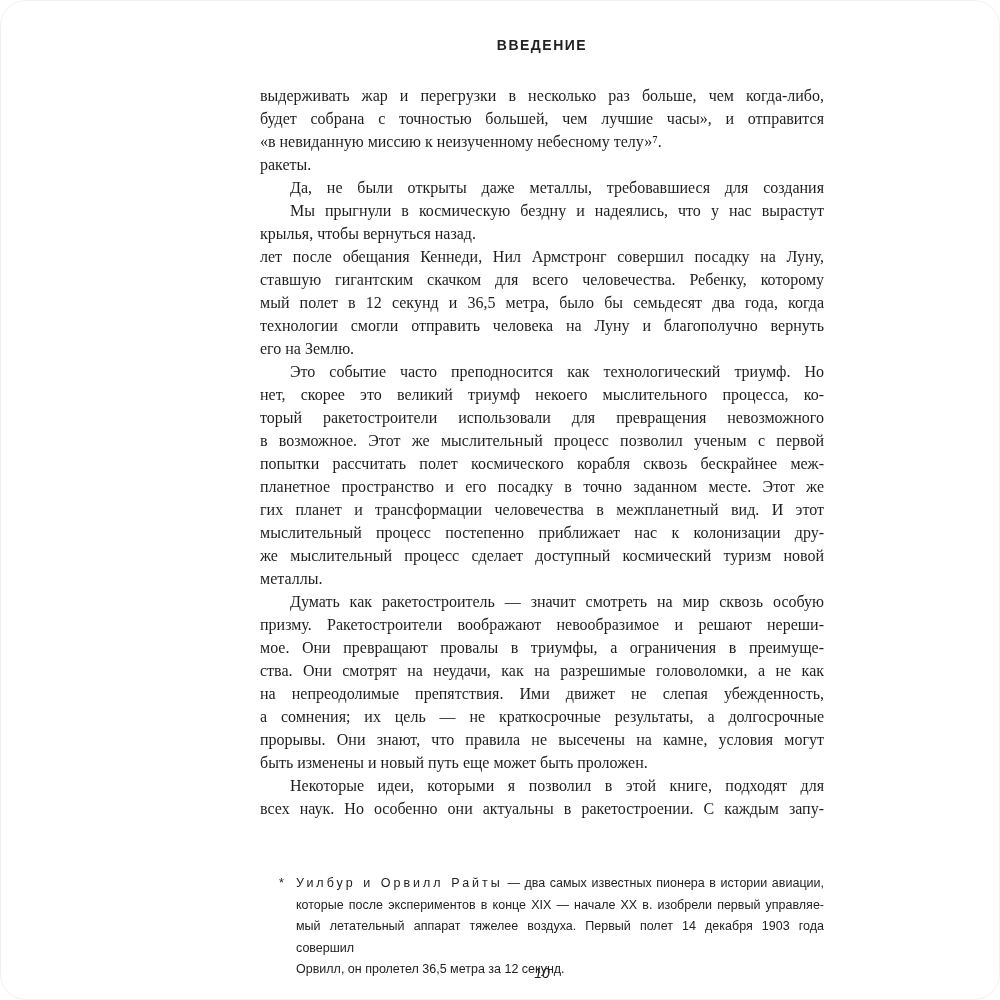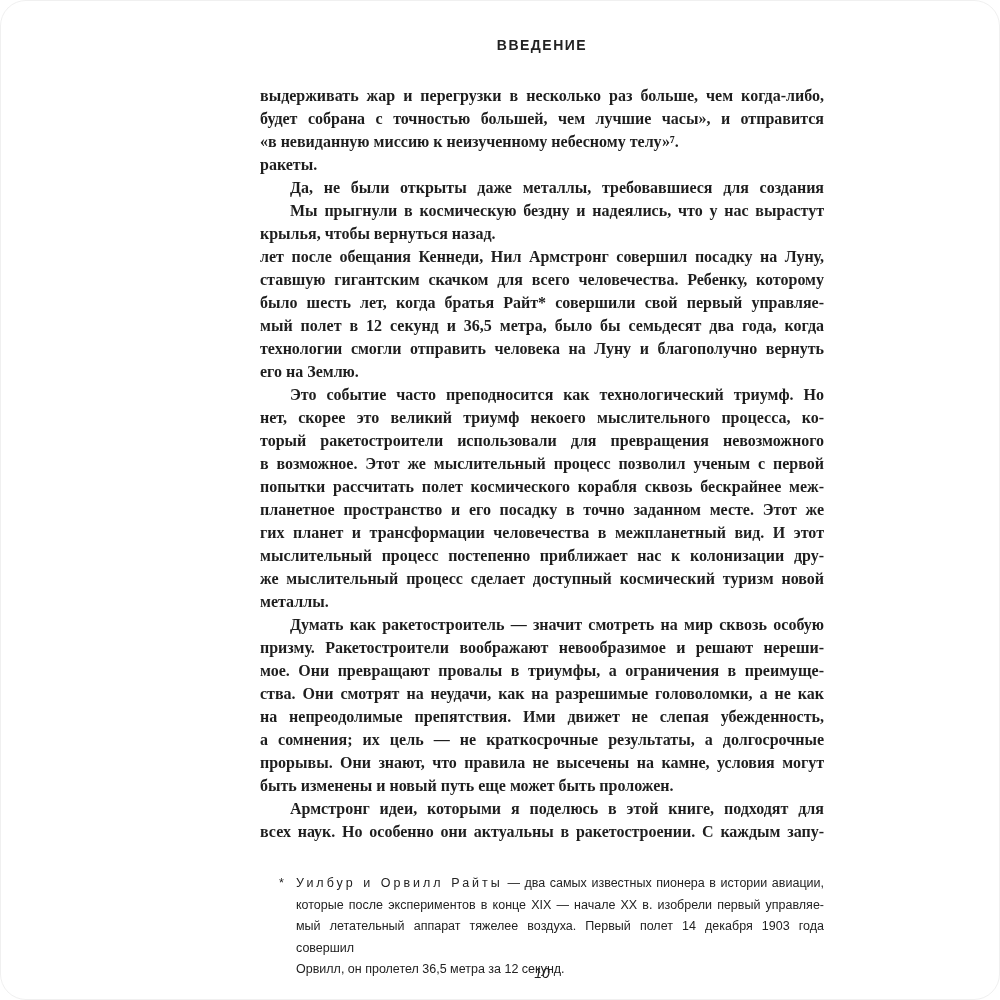--- a/index.html
+++ b/index.html
@@ -23,21 +23,20 @@
     letter-spacing:1.5px;
     color:#222;
   }
   .body-col{
     position:absolute;
     top:83px;left:259px;width:564px;
     font-family:"Liberation Serif","DejaVu Serif",serif;
     font-size:16px;
     line-height:23px;
     color:#1e1e1e;
-    font-weight:bold;
   }
   .line{
     text-align:justify;
     text-align-last:justify;
     white-space:normal;
   }
   .line.last{ text-align-last:left; }
   .line.indent{ text-indent:30px; }
   .footnote{
     position:absolute;
@@ -76,21 +75,20 @@
     <div class="line last">«в невиданную миссию к неизученному небесному телу»⁷.</div>
 
     <div class="line last">ракеты.</div>
     <div class="line indent">Да, не были открыты даже металлы, требовавшиеся для создания</div>
 
     <div class="line indent">Мы прыгнули в космическую бездну и надеялись, что у нас вырастут</div>
     <div class="line last">крылья, чтобы вернуться назад.</div>
 
     <div class="line">лет после обещания Кеннеди, Нил Армстронг совершил посадку на Луну,</div>
     <div class="line">ставшую гигантским скачком для всего человечества. Ребенку, которому</div>
-    <div class="line">было шесть лет, когда братья Райт* совершили свой первый управляе-</div>
     <div class="line">мый полет в 12 секунд и 36,5 метра, было бы семьдесят два года, когда</div>
     <div class="line">технологии смогли отправить человека на Луну и благополучно вернуть</div>
     <div class="line last">его на Землю.</div>
 
     <div class="line indent">Это событие часто преподносится как технологический триумф. Но</div>
     <div class="line">нет, скорее это великий триумф некоего мыслительного процесса, ко-</div>
     <div class="line">торый ракетостроители использовали для превращения невозможного</div>
     <div class="line">в возможное. Этот же мыслительный процесс позволил ученым с первой</div>
     <div class="line">попытки рассчитать полет космического корабля сквозь бескрайнее меж-</div>
     <div class="line">планетное пространство и его посадку в точно заданном месте. Этот же</div>
@@ -101,21 +99,21 @@
 
     <div class="line indent">Думать как ракетостроитель — значит смотреть на мир сквозь особую</div>
     <div class="line">призму. Ракетостроители воображают невообразимое и решают нереши-</div>
     <div class="line">мое. Они превращают провалы в триумфы, а ограничения в преимуще-</div>
     <div class="line">ства. Они смотрят на неудачи, как на разрешимые головоломки, а не как</div>
     <div class="line">на непреодолимые препятствия. Ими движет не слепая убежденность,</div>
     <div class="line">а сомнения; их цель — не краткосрочные результаты, а долгосрочные</div>
     <div class="line">прорывы. Они знают, что правила не высечены на камне, условия могут</div>
     <div class="line last">быть изменены и новый путь еще может быть проложен.</div>
 
-    <div class="line indent">Армстронг идеи, которыми я поделюсь в этой книге, подходят для</div>
+    <div class="line indent">Некоторые идеи, которыми я позволил в этой книге, подходят для</div>
     <div class="line">всех наук. Но особенно они актуальны в ракетостроении. С каждым запу-</div>
   </div>
 
   <div class="footnote">
     <span class="fn-marker">*</span>
     <div class="line"><span class="fn-name">Уилбур и Орвилл Райты</span><span> — два самых известных пионера в истории авиации,</span></div>
     <div class="line">которые после экспериментов в конце XIX — начале XX в. изобрели первый управляе-</div>
     <div class="line">мый летательный аппарат тяжелее воздуха. Первый полет 14 декабря 1903 года совершил</div>
     <div class="line last">Орвилл, он пролетел 36,5 метра за 12 секунд.</div>
   </div>

